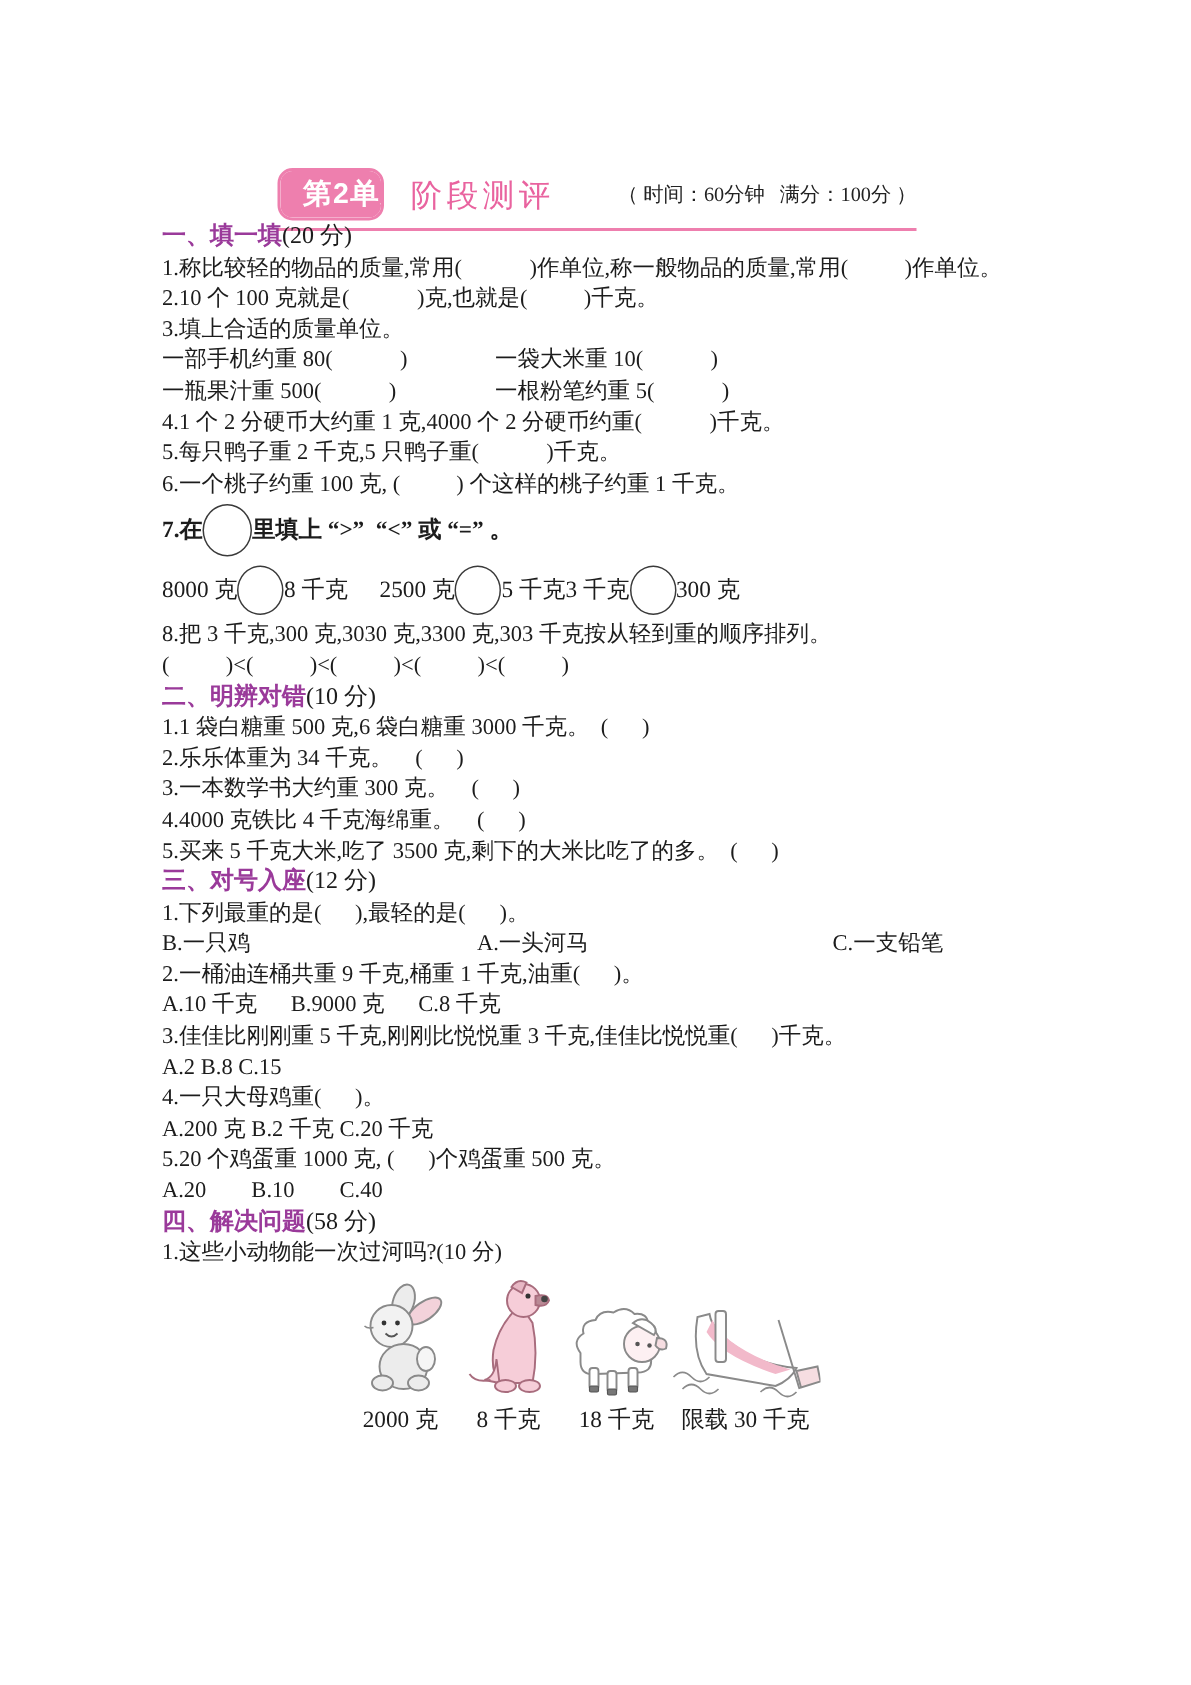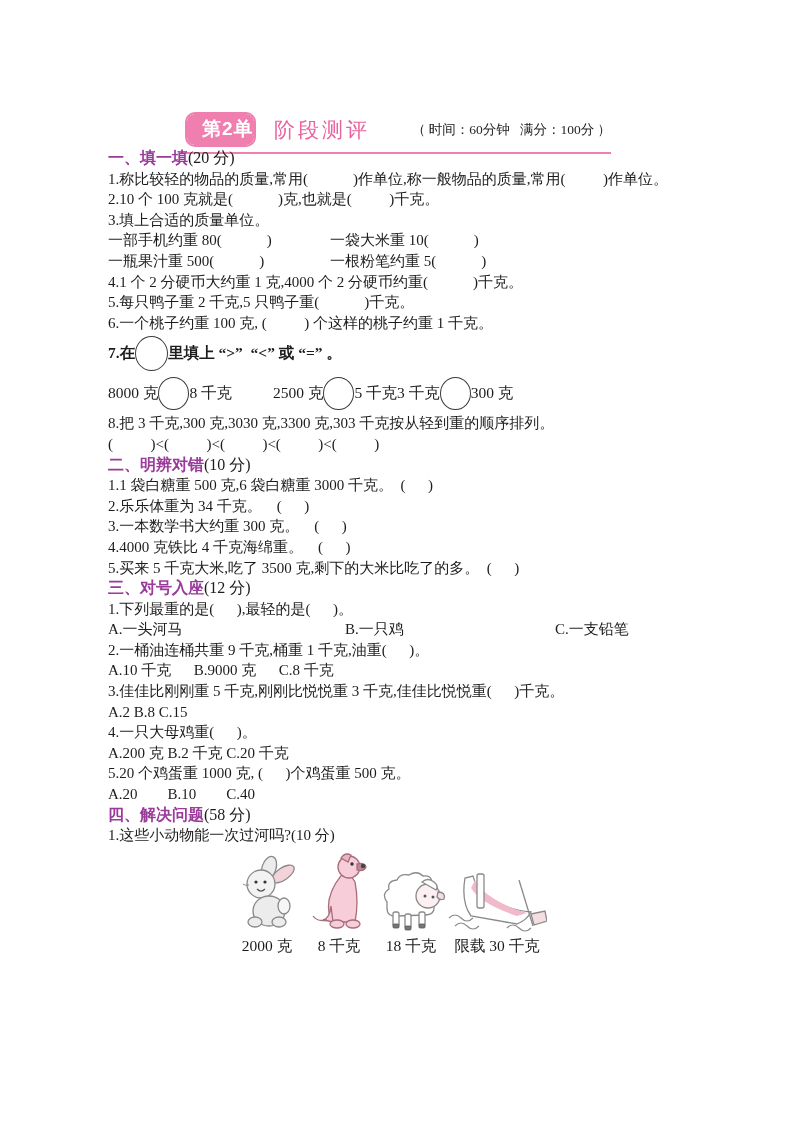--- a/index.html
+++ b/index.html
@@ -88,21 +88,21 @@
     border-radius:50%;
     background:#fff;
     flex:0 0 auto;
   }
   .blank-circle.small{width:31px;height:33px;}
   .compare-line{
     height:40px;display:flex;align-items:center;
     font-size:15.5px;white-space:pre-wrap;
   }
   .cmp-group{display:flex;align-items:center;}
-  .cmp-g2{margin-left:41px;}
+  .cmp-g2{margin-left:21px;}
   .cmp-g3{}
   
   .figures{
     display:flex;align-items:flex-end;
     margin-left:123px;margin-top:6px;
     gap:0;
   }
   .figure{display:flex;flex-direction:column;align-items:center;}
   .figure svg{display:block;}
   .fig-label{
@@ -153,22 +153,22 @@
     <div class="sec-title"><span class="st">二、明辨对错</span><span class="score">(10 分)</span></div>
     <div class="line">1.1 袋白糖重 500 克,6 袋白糖重 3000 千克。  (      )</div>
     <div class="line">2.乐乐体重为 34 千克。    (      )</div>
     <div class="line">3.一本数学书大约重 300 克。    (      )</div>
     <div class="line">4.4000 克铁比 4 千克海绵重。    (      )</div>
     <div class="line">5.买来 5 千克大米,吃了 3500 克,剩下的大米比吃了的多。  (      )</div>
 
     <div class="sec-title"><span class="st">三、对号入座</span><span class="score">(12 分)</span></div>
     <div class="line">1.下列最重的是(      ),最轻的是(      )。</div>
     <div class="line two-col">
+      <span style="width:210px">B.一只鸡</span>
       <span style="width:237px">A.一头河马</span>
-      <span style="width:210px">B.一只鸡</span>
       <span>C.一支铅笔</span>
     </div>
     <div class="line">2.一桶油连桶共重 9 千克,桶重 1 千克,油重(      )。</div>
     <div class="line">A.10 千克      B.9000 克      C.8 千克</div>
     <div class="line">3.佳佳比刚刚重 5 千克,刚刚比悦悦重 3 千克,佳佳比悦悦重(      )千克。</div>
     <div class="line">A.2 B.8 C.15</div>
     <div class="line">4.一只大母鸡重(      )。</div>
     <div class="line">A.200 克 B.2 千克 C.20 千克</div>
     <div class="line">5.20 个鸡蛋重 1000 克, (      )个鸡蛋重 500 克。</div>
     <div class="line">A.20        B.10        C.40</div>

